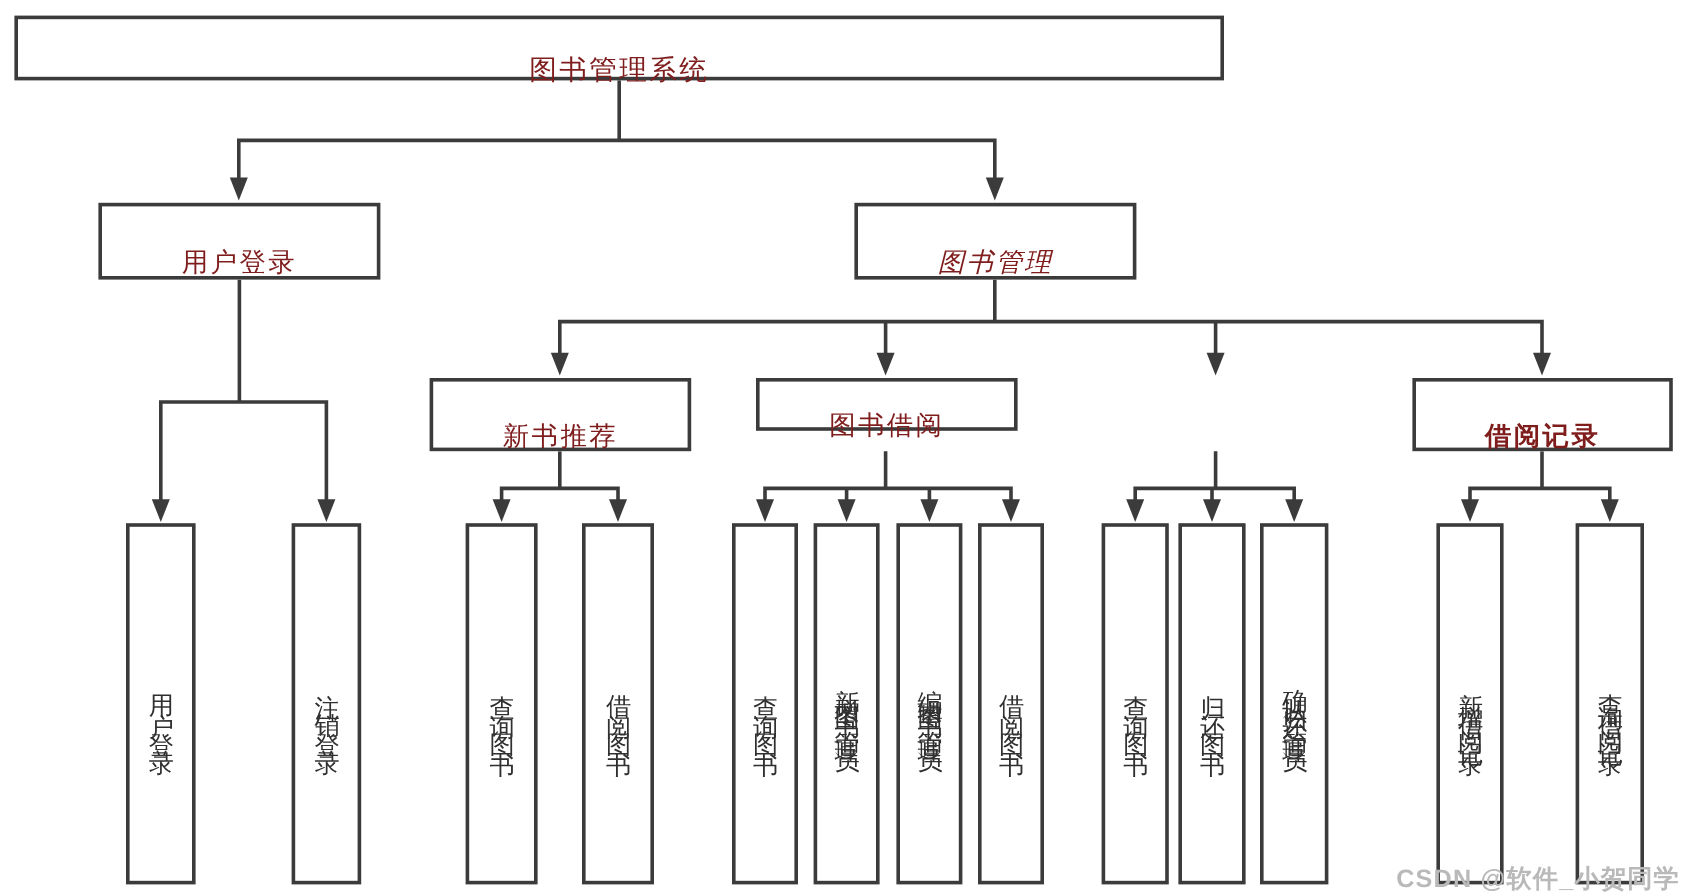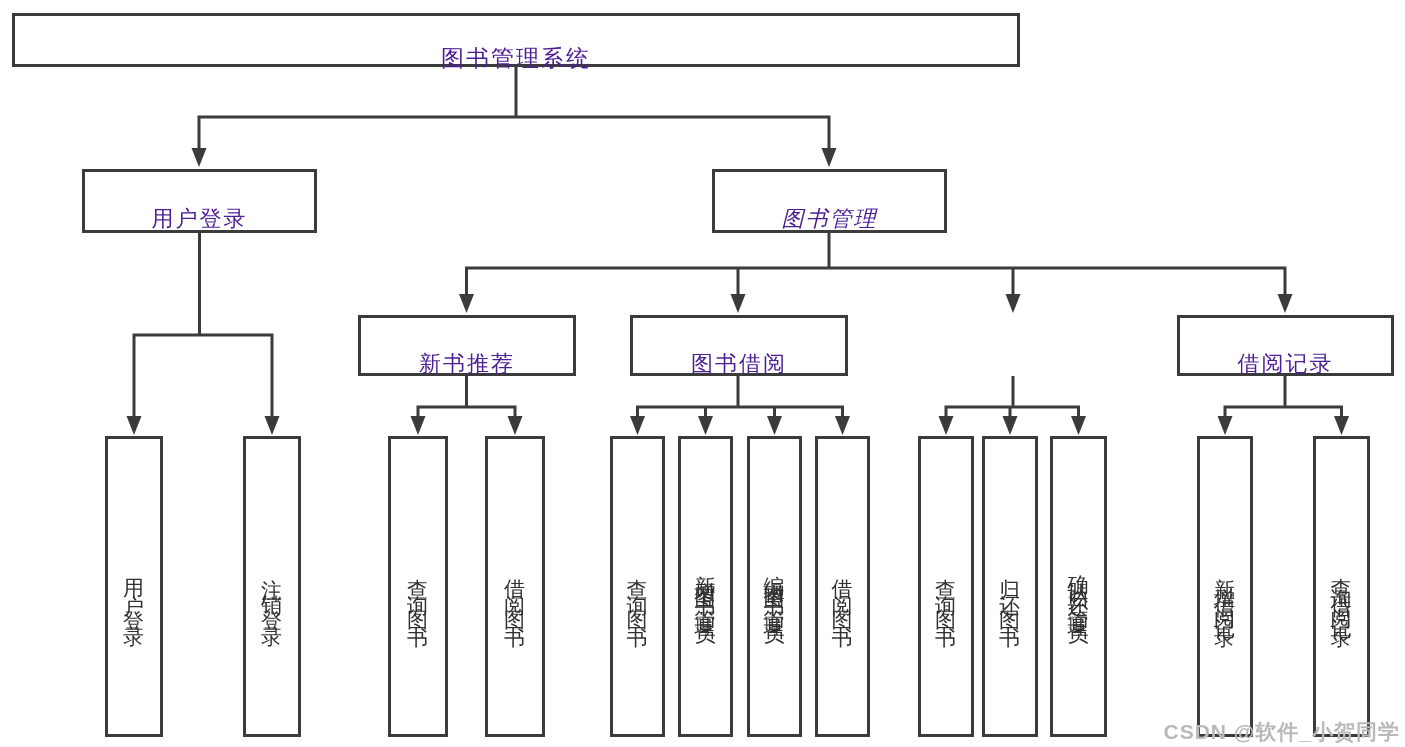--- a/index.html
+++ b/index.html
@@ -19,21 +19,21 @@
     border: 3px solid #3b3b3b;
     background: #ffffff;
     display: flex;
     align-items: center;
     justify-content: center;
     z-index: 2;
   }
   .h-label {
     font-size: 22px;
     letter-spacing: 2px;
-    color: #4c1d95;
+    color: #7f1d1d;
     white-space: nowrap;
     margin-top: 36px;
   }
   .root-box .h-label { font-size: 23px; }
   .leaf { top: 436px; height: 301px; }
   .v-label {
     writing-mode: vertical-rl;
     text-orientation: mixed;
     font-size: 21px;
     color: #303030;
@@ -114,24 +114,24 @@
   <div class="node" style="left:82px; top:169px; width:235px; height:64px;">
     <span class="h-label">用户登录</span>
   </div>
   <div class="node" style="left:712px; top:169px; width:235px; height:64px;font-style:italic;">
     <span class="h-label">图书管理</span>
   </div>
 
   <div class="node" style="left:358px; top:315px; width:218px; height:61px;justify-content:center;">
     <span class="h-label">新书推荐</span>
   </div>
-  <div class="node" style="left:630px; top:315px; width:218px; height:61px;">
+  <div class="node" style="left:630px; top:315px; width:218px; height:44px;">
     <span class="h-label">图书借阅</span>
   </div>
-  <div class="node" style="left:1177px; top:315px; width:217px; height:61px;">
+  <div class="node" style="left:1177px; top:315px; width:217px; height:61px;font-weight:bold;">
     <span class="h-label">借阅记录</span>
   </div>
 
   <div class="node leaf" style="left:105px; width:58px;">
     <span class="v-label v-wide">用户登录</span>
   </div>
   <div class="node leaf" style="left:243px; width:58px;">
     <span class="v-label v-wide">注销登录</span>
   </div>
 

